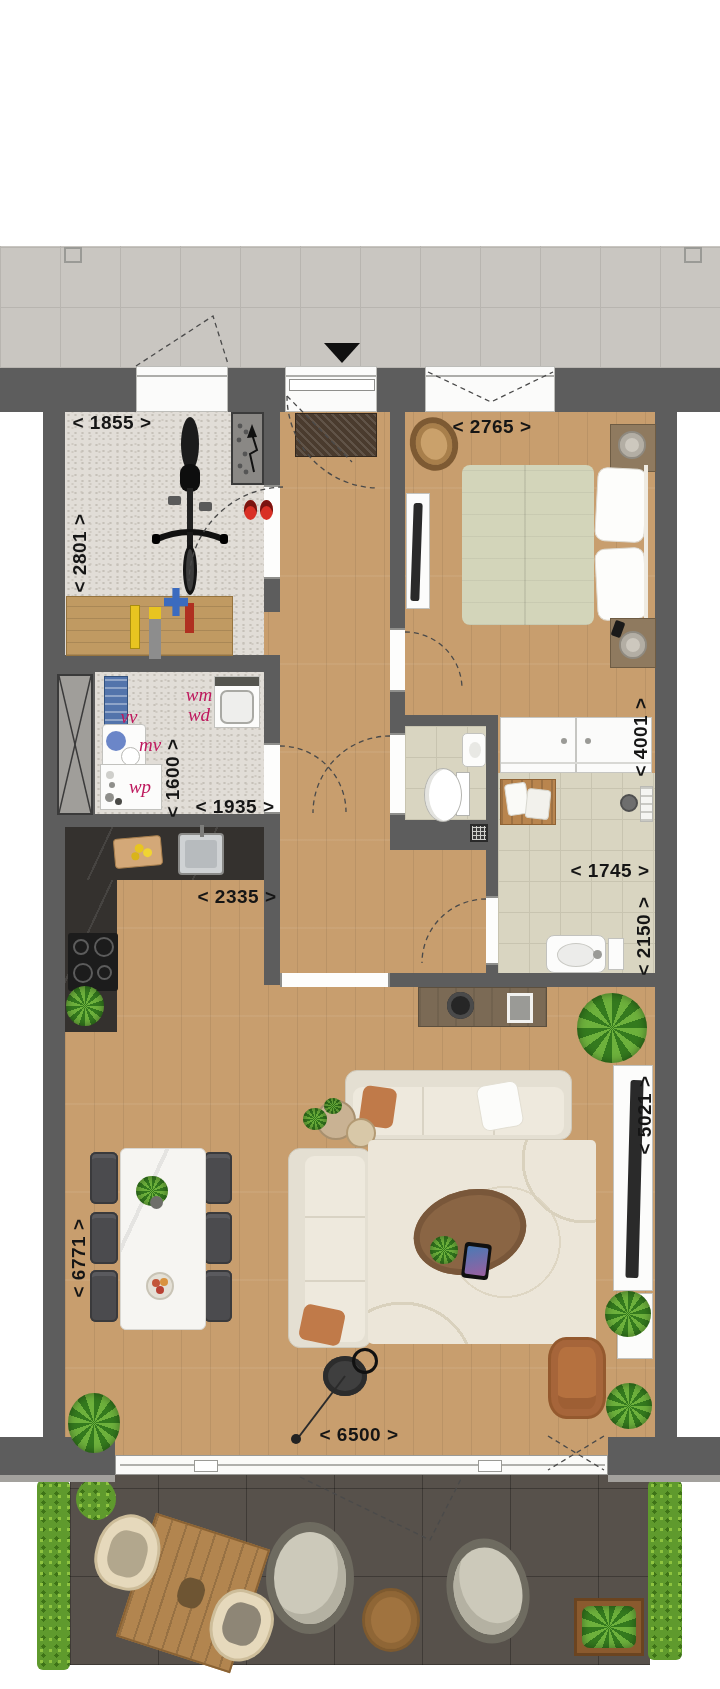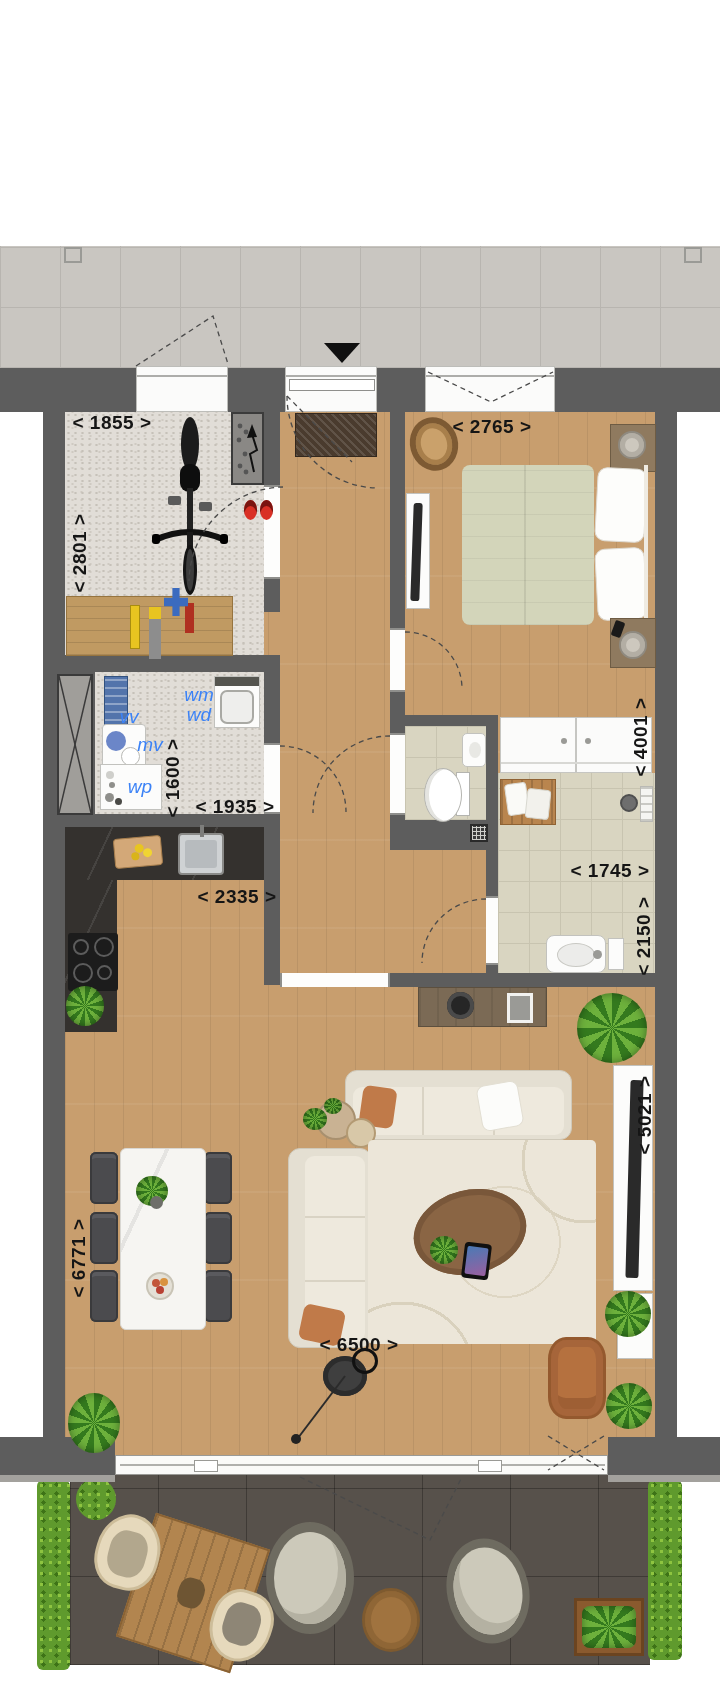--- a/index.html
+++ b/index.html
@@ -28,21 +28,21 @@
     radial-gradient(circle,#8ec440 1.5px,transparent 1.6px),
     radial-gradient(circle,#3e7317 2px,transparent 2.1px);
     background-size:9px 11px,13px 9px;border-radius:6px}
   .plant{border-radius:50%;background:repeating-conic-gradient(#347a1e 0 18deg,#6db13c 18deg 36deg);box-shadow:inset 0 0 9px rgba(0,0,0,.4)}
   .win{background:#fbfbfa;border:1px solid #bdbdb9;box-sizing:border-box;background-image:linear-gradient(#adadaa,#adadaa);background-size:100% 2px;background-position:0 8px;background-repeat:no-repeat}
   .jambv{background:#fdfdfc;box-shadow:inset 0 2px 0 #8f8f8c,inset 0 -2px 0 #8f8f8c}
   .jambh{background:#fdfdfc;box-shadow:inset 2px 0 0 #8f8f8c,inset -2px 0 0 #8f8f8c}
   .whitebox{background:#fcfcfb;border:1px solid #c2c2be;box-sizing:border-box}
   .lbl{font-weight:bold;font-size:19px;line-height:1;color:#151515;white-space:nowrap;transform:translate(-50%,-50%);letter-spacing:.5px}
   .lblv{font-weight:bold;font-size:19px;line-height:1;color:#151515;white-space:nowrap;transform:translate(-50%,-50%) rotate(-90deg);letter-spacing:.5px}
-  .ulbl{font-style:italic;font-size:19px;line-height:1;color:#3b82f6;white-space:nowrap;transform:translate(-50%,-50%);font-family:Liberation Sans, sans-serif}
+  .ulbl{font-style:italic;font-size:19px;line-height:1;color:#be185d;white-space:nowrap;transform:translate(-50%,-50%);font-family:Liberation Serif, serif}
   .cream{background:#e4dfd2;border:1px solid #cfc9ba;box-sizing:border-box;border-radius:12px}
   .chairD{background:#4b4b4e;border-radius:6px;box-shadow:inset 0 0 0 2px #3a3a3c,inset 0 6px 0 #5a5a5e}
   .woodp{background-color:#b2854f;background-image:repeating-linear-gradient(90deg,rgba(0,0,0,.15) 0 2px,transparent 2px 15px);border:2px solid #8a6233;box-sizing:border-box}
 </style>
 </head>
 <body>
 
 <div class="plan">
 
   <div class="a tilecor" style="left:0;top:246px;width:720px;height:122px"></div>
@@ -306,21 +306,21 @@
   <div class="a lblv" style="left:79px;top:553px">&lt; 2801 &gt;</div>
   <div class="a lbl" style="left:492px;top:426px">&lt; 2765 &gt;</div>
   <div class="a lblv" style="left:640px;top:737px">&lt; 4001 &gt;</div>
   <div class="a lblv" style="left:172px;top:778px">&lt; 1600 &gt;</div>
   <div class="a lbl" style="left:235px;top:806px">&lt; 1935 &gt;</div>
   <div class="a lbl" style="left:237px;top:896px">&lt; 2335 &gt;</div>
   <div class="a lbl" style="left:610px;top:870px">&lt; 1745 &gt;</div>
   <div class="a lblv" style="left:643px;top:936px">&lt; 2150 &gt;</div>
   <div class="a lblv" style="left:644px;top:1115px">&lt; 5021 &gt;</div>
   <div class="a lblv" style="left:78px;top:1258px">&lt; 6771 &gt;</div>
-  <div class="a lbl" style="left:359px;top:1344px">&lt; 6500 &gt;</div>
+  <div class="a lbl" style="left:359px;top:1434px">&lt; 6500 &gt;</div>
   <div class="a ulbl" style="left:129px;top:716px">vv</div>
   <div class="a ulbl" style="left:150px;top:744px">mv</div>
   <div class="a ulbl" style="left:140px;top:786px">wp</div>
   <div class="a ulbl" style="left:199px;top:694px">wm</div>
   <div class="a ulbl" style="left:199px;top:714px">wd</div>
 
   <svg class="a" style="left:0;top:0" width="720" height="1689">
     <g stroke="#4a4a4a" stroke-width="1.3" stroke-dasharray="5 4" fill="none">
       <path d="M 136 366 L 213 316 L 228 364"></path>
       <path d="M 287 396 A 92 92 0 0 0 377 488"></path>

